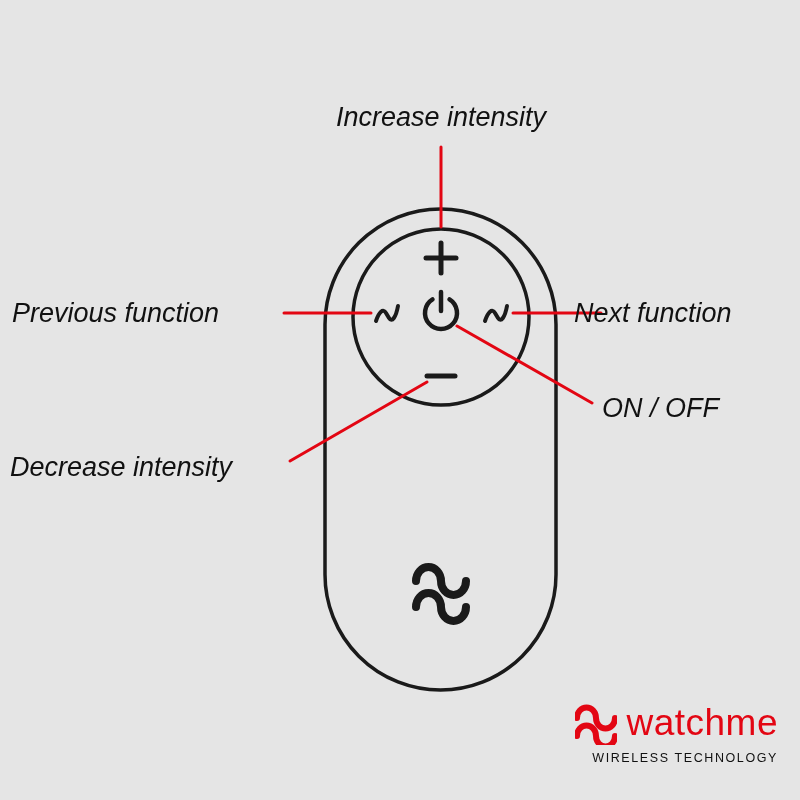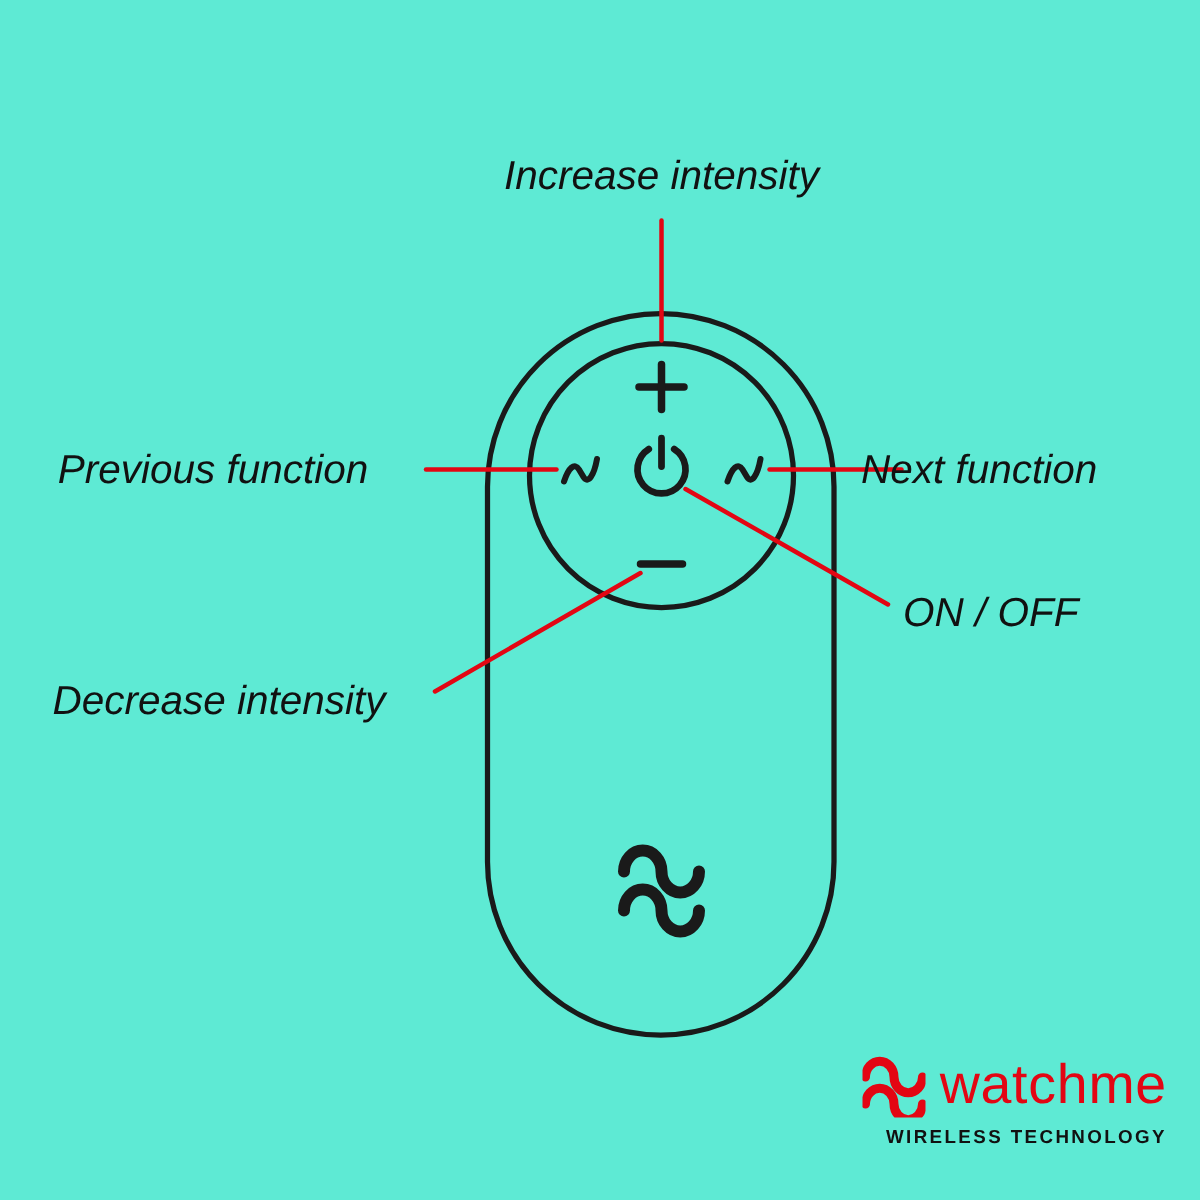--- a/index.html
+++ b/index.html
@@ -1,58 +1,58 @@
 <!DOCTYPE html>
 <html style="--accent: #e30613; --ink: #1a1a1a;"><head>
 <meta charset="utf-8">
 <style>
   :root { --accent:#e30613; --ink:#1a1a1a; }
   * { box-sizing: border-box; }
   body { margin:0; background:#ffffff; }
   .stage {
     position: relative;
     width: 800px; height: 800px;
-    background: #5eead4;
+    background: #e5e5e5;
     overflow: hidden;
     font-family: "Liberation Sans", sans-serif;
   }
   svg.art { position:absolute; left:0; top:0; }
   .ink-stroke  { stroke: var(--ink); fill: none; }
   .ink-thick   { stroke: var(--ink); fill: none; stroke-linecap: round; }
   .red-line    { stroke: var(--accent); fill: none; stroke-linecap: round; }
   .accent-stroke { stroke: var(--accent); fill: none; stroke-linecap: round; }
 
   .label {
     position: absolute;
     font-style: italic;
     font-size: 27px;
     line-height: 32px;
     color: #111111;
     white-space: nowrap;
   }
-  .label.right-align { text-align: center; }
+  .label.right-align { text-align: left; }
 
   .branding {
     position: absolute;
     right: 22px; bottom: 34px;
     display: flex; flex-direction: column;
     align-items: flex-end; gap: 6px;
   }
   .brand-row { display:flex; align-items:center; gap:9px; }
   .brand-name {
     color: var(--accent);
     font-size: 37px;
     font-weight: normal;
     line-height: 40px;
     letter-spacing: 0.5px;
   }
   .brand-tagline {
     color: #111111;
     font-size: 12.5px;
-    font-weight: bold;
+    font-weight: normal;
     letter-spacing: 1.6px;
     line-height: 15px;
   }
 </style>
 </head>
 <body>
 
 <div class="stage">
 
   <svg class="art" width="800" height="800" viewBox="0 0 800 800">

